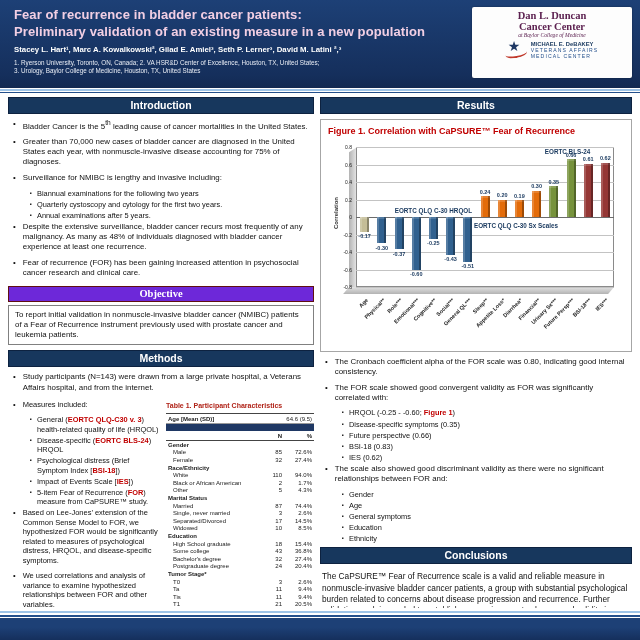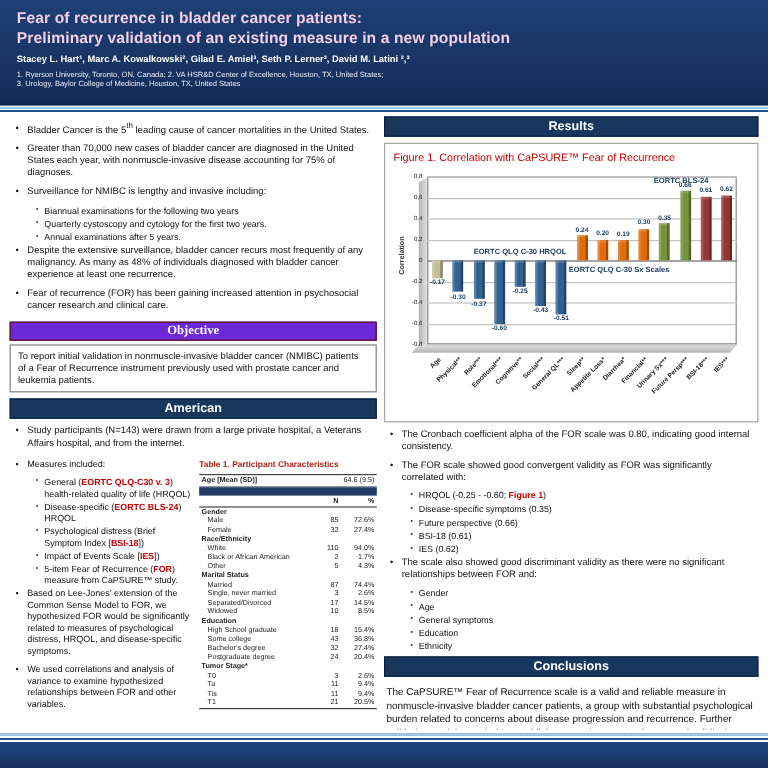--- a/index.html
+++ b/index.html
@@ -59,21 +59,21 @@
   #table-body { border-top:1.5px solid #444; border-bottom:1.5px solid #444; font-size:6px; color:#222; }
   .trow { display:grid; grid-template-columns:1fr 22px 30px; padding:0.8px 2px; }
   .tage { grid-template-columns:1fr 52px; border-bottom:1px solid #999; padding:1.6px 2px; }
   .tn,.tp,.tv { text-align:right; }
   .tnavy { height:7px; background:#1f3864; }
   .th { border-bottom:1px solid #444; padding:1.4px 2px; }
   .ind { padding-left:5px; }
   .b { font-weight:bold; }
 
   .figure-box { border:1px solid #a6a6a6; margin-top:5px; padding:3px 5px 2px 5px; background:#fff; }
-  .fig-title { color:#c00000; font-weight:normal; font-size:9px; margin:3px 0 1px 2px; }
+  .fig-title { color:#c00000; font-weight:bold; font-size:9px; margin:3px 0 1px 2px; }
   .chart { position:relative; height:212px; }
   .plotb { position:absolute; border:1px solid #8a8a8a; }
   .gl    { position:absolute; height:1px; background:#c3c3c3; }
   .zero  { background:#6b6b6b; }
   .ytick { position:absolute; width:20px; text-align:right; font-size:5px; color:#222; }
   .ylab  { position:absolute; transform:rotate(-90deg); font-size:6px; font-weight:bold;
            color:#333; text-align:center; }
   .wall  { position:absolute; background:linear-gradient(90deg,#b3b3b3,#e2e2e2); transform:skewY(-32deg); }
   .floor { position:absolute; background:linear-gradient(180deg,#e2e2e2,#b3b3b3); transform:skewX(-40deg); transform-origin:top left; }
   .cbar  { position:absolute; box-shadow:inset -2px 0 0 rgba(0,0,0,.30), inset 2px 0 0 rgba(255,255,255,.18), inset 0 2px 0 rgba(255,255,255,.15); }
@@ -90,25 +90,42 @@
 </style>
 </head>
 <body>
 
 <header>
   <div class="t1">Fear of recurrence in bladder cancer patients:</div>
   <div class="t2">Preliminary validation of an existing measure in a new population</div>
   <div class="authors">Stacey L. Hart¹, Marc A. Kowalkowski², Gilad E. Amiel³, Seth P. Lerner³, David M. Latini ²,³</div>
   <div class="affil first">1. Ryerson University, Toronto, ON, Canada; 2. VA HSR&amp;D Center of Excellence, Houston, TX, United States;</div>
   <div class="affil">3. Urology, Baylor College of Medicine, Houston, TX, United States</div>
+  <div class="logo-box">
+    <div class="duncan1">Dan L. Duncan</div>
+    <div class="duncan2">Cancer Center</div>
+    <div class="duncan3">at Baylor College of Medicine</div>
+    <div class="va">
+      <div class="star-wrap">
+        <span class="star">★</span>
+        <span class="swoosh"></span>
+      </div>
+      <div class="va-text">
+        <div class="va1">MICHAEL E. DeBAKEY</div>
+        <div class="va2">VETERANS AFFAIRS</div>
+        <div class="va2">MEDICAL CENTER</div>
+      </div>
+    </div>
+  </div>
 </header>
 <div class="stripe"></div>
 
 <main>
   <div class="col left">
+    <div class="bar">Introduction</div>
     <div id="intro-list" class="bullets">
         <div class="bi">
           <span class="bm">•</span>
           <span class="bt">Bladder Cancer is the 5<sup>th</sup> leading cause of cancer mortalities in the United States.</span>
         </div>
         <div class="bi">
           <span class="bm">•</span>
           <span class="bt">Greater than 70,000 new cases of bladder cancer are diagnosed in the United States each year, with nonmuscle-invasive disease accounting for 75% of diagnoses.</span>
         </div>
         <div class="bi">
@@ -136,21 +153,21 @@
           <span class="bt">Fear of recurrence (FOR) has been gaining increased attention in psychosocial cancer research and clinical care.</span>
         </div>
       </div>
 
     <div class="bar red">Objective</div>
     <div class="box">
       <span>To report initial validation in nonmuscle-invasive bladder cancer (NMIBC) patients of a Fear of Recurrence instrument previously used with prostate cancer and leukemia patients.</span>
     </div>
     <div class="gap"></div>
 
-    <div class="bar">American</div>
+    <div class="bar">Methods</div>
     <div id="methods-lead" class="bullets" style="padding-bottom:0;">
         <div class="bi">
           <span class="bm">•</span>
           <span class="bt">Study participants (N=143) were drawn from a large private hospital, a Veterans Affairs hospital, and from the internet.</span>
         </div>
       </div>
     <div class="methods-row">
       <div id="methods-list" class="bullets">
           <div class="bi">
             <span class="bm">•</span>
@@ -406,21 +423,21 @@
         <div class="sbi">
           <span class="bm sq">▪</span>
           <span class="bt">Disease-specific symptoms (0.35)</span>
         </div>
         <div class="sbi">
           <span class="bm sq">▪</span>
           <span class="bt">Future perspective (0.66)</span>
         </div>
         <div class="sbi">
           <span class="bm sq">▪</span>
-          <span class="bt">BSI-18 (0.61)</span>
+          <span class="bt">BSI-18 (0.83)</span>
         </div>
         <div class="sbi">
           <span class="bm sq">▪</span>
           <span class="bt">IES (0.62)</span>
         </div>
         <div class="bi">
           <span class="bm">•</span>
           <span class="bt">The scale also showed good discriminant validity as there were no significant relationships between FOR and:</span>
         </div>
         <div class="sbi">

